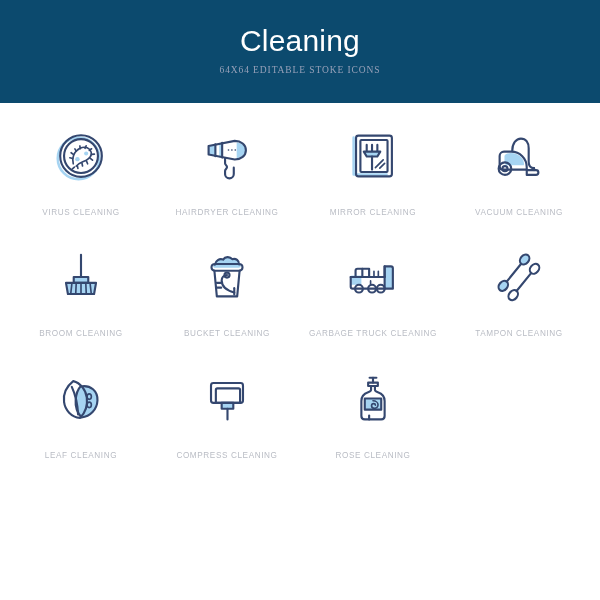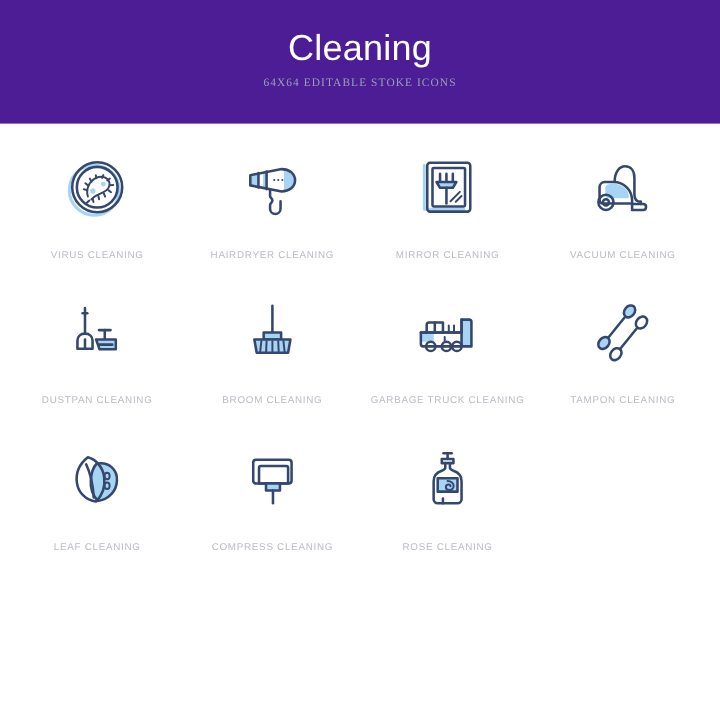--- a/index.html
+++ b/index.html
@@ -19,21 +19,21 @@
     width: 600px;
     height: 600px;
     background: #ffffff;
     box-sizing: border-box;
   }
 
   
   .header {
     width: 600px;
     height: 103px;
-    background: #4c1d95;
+    background: #0c4a6e;
     position: relative;
     display: block;
   }
   .header-inner {
     position: absolute;
     left: 0;
     right: 0;
     top: 0;
     bottom: 0;
     display: flex;
@@ -220,48 +220,48 @@
           <circle class="st" cx="17.5" cy="44" r="6.5"></circle>
           <circle class="st" cx="17.5" cy="44" r="2.6"></circle>
           <path class="st" d="M25 26 C25 18 29 13 34 13 C39 13 42 17 42 23 L42 37 C42 41 44 43.5 47.5 43.5"></path>
           <path class="st" d="M40 45.5 L49.5 45.5 C51 45.5 52 46.5 52 48 C52 49.5 51 50.5 49.5 50.5 L40 50.5 Z"></path>
           <path class="st" d="M47.5 43.5 L47.5 45.5"></path>
         </svg>
       </div>
       <div class="cell-label">vacuum cleaning</div>
     </div>
 
-    <div class="cell">
-      <div class="icon-box">
-        <svg viewBox="0 0 64 64">
-          <path class="st" d="M21.5 10 L21.5 32"></path>
-          <path class="st" d="M19.5 14.5 L23.5 14.5"></path>
-          <path class="st" d="M15 45 L15 38 C15 34.5 17.5 32 21.5 32 C25.5 32 28 34.5 28 38 L28 45 Z"></path>
-          <path class="st" d="M21.5 37 L21.5 45"></path>
-          <path class="st" d="M38.5 29 L38.5 37"></path>
-          <path class="st" d="M33.5 29 L43.5 29"></path>
-          <path class="fill-lt-s" d="M31 37 L48 37 L48 45.5 L34 45.5 Z"></path>
-          <path class="st" d="M34 41.5 L45 41.5"></path>
-        </svg>
-      </div>
-      <div class="cell-label">dustpan cleaning</div>
-    </div>
 
     <div class="cell">
       <div class="icon-box">
         <svg viewBox="0 0 64 64">
           <path class="st" d="M32 8 L32 31"></path>
           <path class="fill-lt-s" d="M24.5 31 L39.5 31 L39.5 37 L24.5 37 Z"></path>
           <path class="fill-lt-s" d="M16.5 37 L47.5 37 L45.5 48.5 L18.5 48.5 Z"></path>
           <path class="st-thin" d="M22.5 38.5 L21.5 47.5 M27 38.5 L26.6 47.5 M32 38.5 L32 47.5 M37 38.5 L37.4 47.5 M41.5 38.5 L42.5 47.5"></path>
         </svg>
       </div>
       <div class="cell-label">broom cleaning</div>
     </div>
 
+    <div class="cell">
+      <div class="icon-box">
+        <svg viewBox="0 0 64 64">
+          <path class="fill-lt" d="M19 18 C20 13.5 24 11 28 12.5 C30 9 35 9 37.5 12 C41 10.5 45 13.5 44.5 17.5 C47 18.5 47 21 44 21.5 L20 21.5 C17 21 17 18.5 19 18 Z"></path>
+          <path class="st" d="M19.5 18.2 C20.3 14 24 11.6 28 13 C30.1 9.6 35 9.6 37.4 12.6 C41 11.2 44.8 14.2 44.4 18"></path>
+          <path class="st" d="M16 21 C16 18.8 17.8 17.5 20 17.5 L44 17.5 C46.2 17.5 48 18.8 48 21 C48 23.2 46.2 24.5 44 24.5 L20 24.5 C17.8 24.5 16 23.2 16 21 Z"></path>
+          <path class="st" d="M19 24.5 L21.5 51 L42.5 51 L45 24.5"></path>
+          <path class="st" d="M32 29 C28.5 29 26.5 31.5 26.5 34.5 C26.5 40 31 44.5 39.5 47"></path>
+          <circle class="st" cx="32" cy="29" r="2.6"></circle>
+          <path class="st" d="M39.5 42.5 L39.5 49"></path>
+          <path class="st" d="M21.5 37 L25.5 37 M22 42 L26 42"></path>
+        </svg>
+      </div>
+      <div class="cell-label">bucket cleaning</div>
+    </div>
 
     <div class="cell">
       <div class="icon-box">
         <svg viewBox="0 0 64 64">
           <path class="fill-lt" d="M9.5 29.5 L20 29.5 L20 39 L9.5 39 Z"></path>
           <path class="fill-lt" d="M44 20.5 L52.5 20.5 L52.5 43 L44 43 Z"></path>
           <path class="st" d="M9 31 L9 41 C9 42.2 9.9 43 11 43 L52.5 43 L52.5 22 C52.5 20.9 51.6 20 50.5 20 L44 20 L44 31 Z"></path>
           <path class="st" d="M9 31 L44 31"></path>
           <path class="st" d="M14 31 L14 24.5 C14 23.4 14.9 22.5 16 22.5 L28 22.5 L28 31"></path>
           <path class="st" d="M21 22.5 L21 31"></path>

